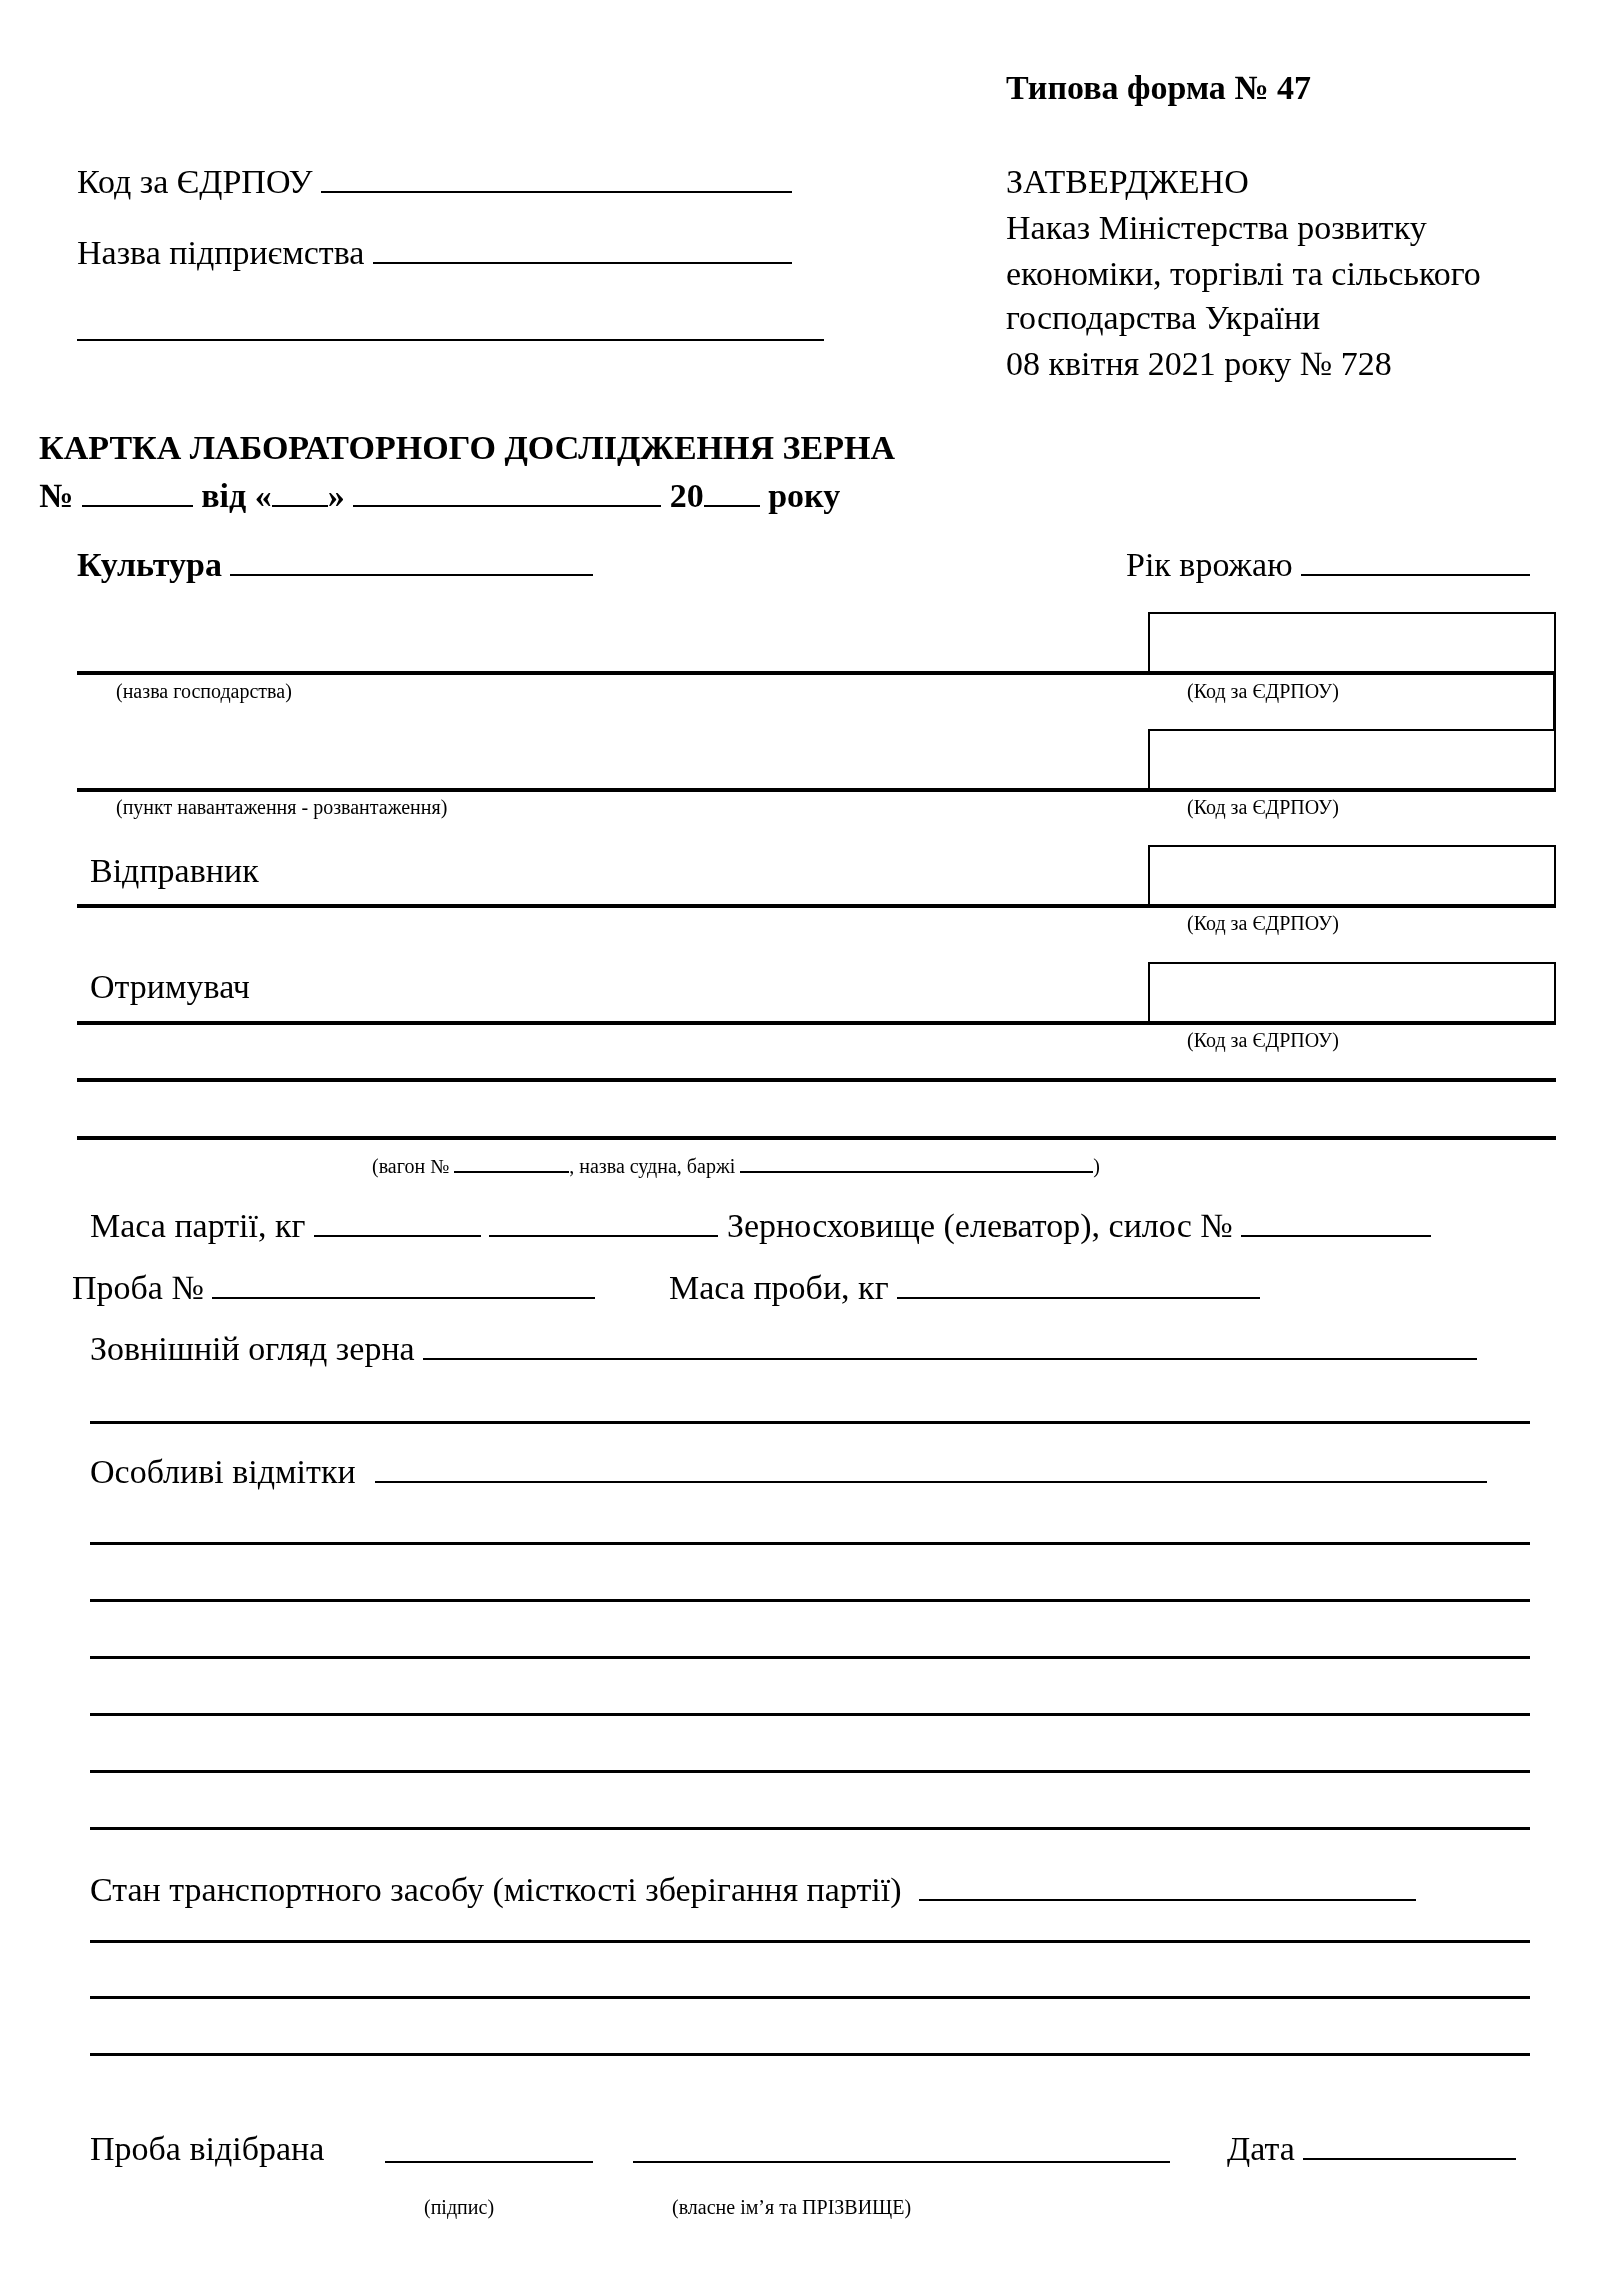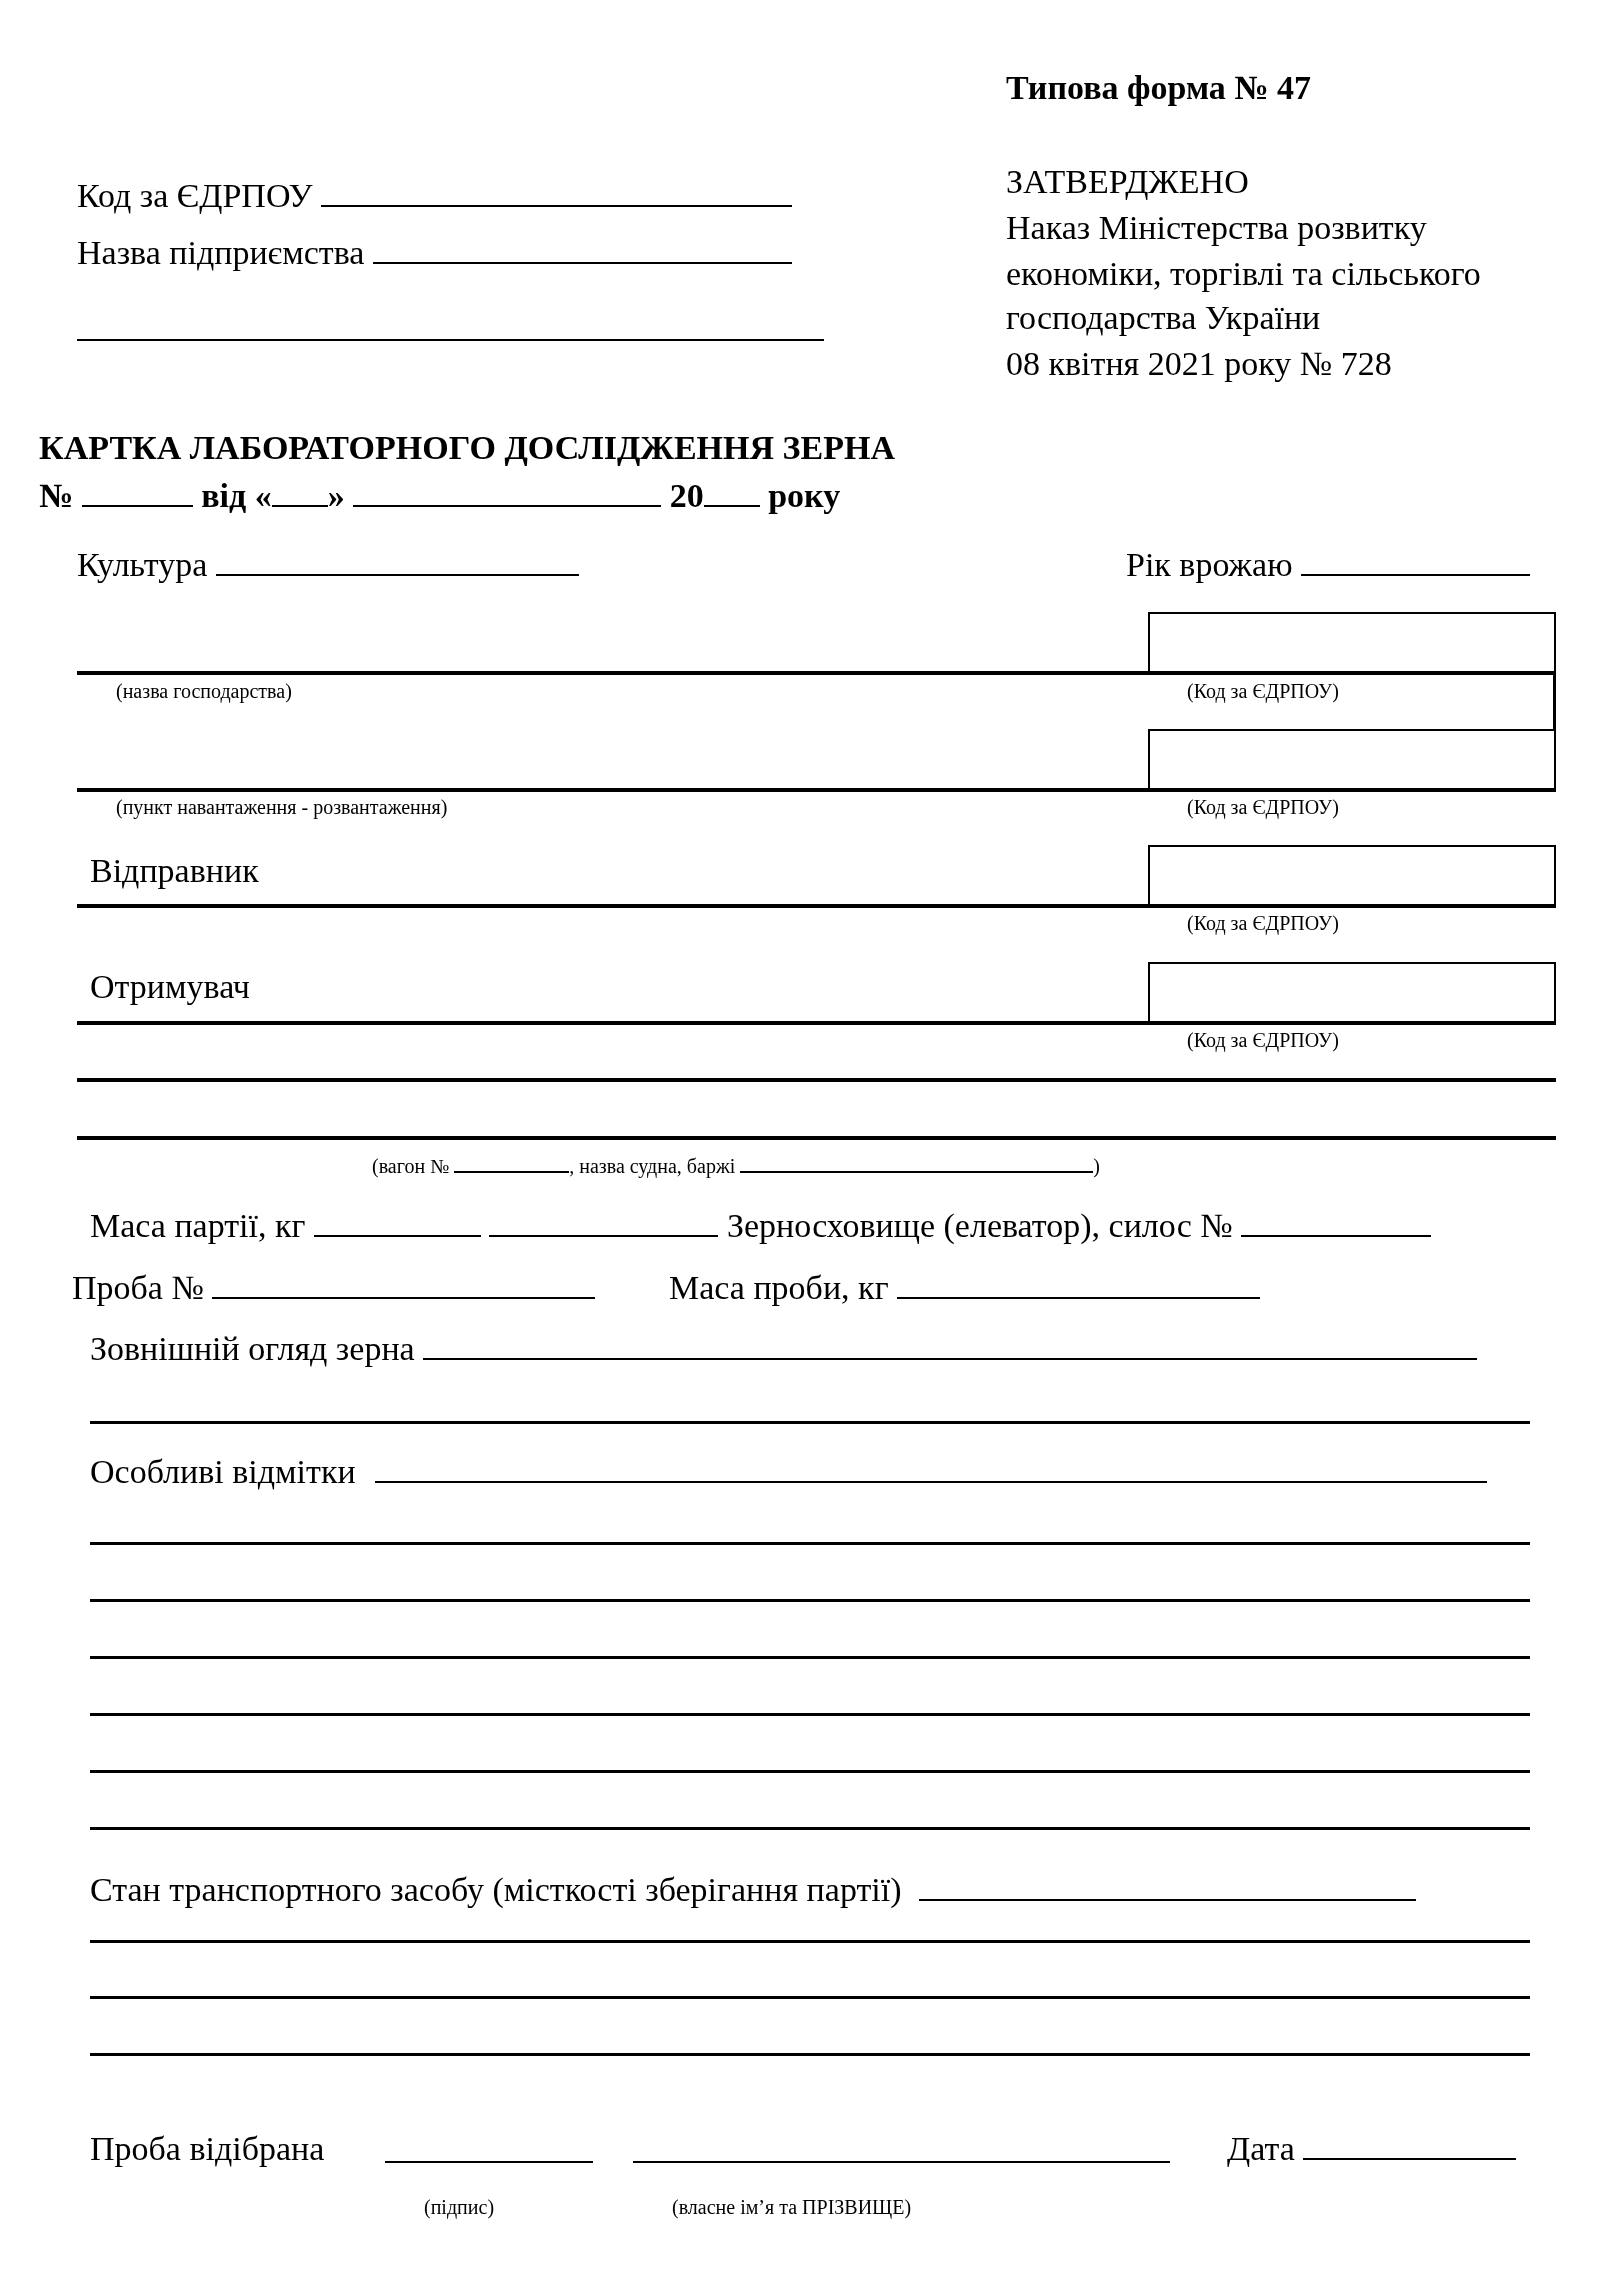--- a/index.html
+++ b/index.html
@@ -19,41 +19,41 @@
 <body>
 
 <div class="abs t bold" style="left:1006px; top:71px;">Типова форма № 47</div>
 
 <div class="abs t" style="left:1006px; top:165px;">ЗАТВЕРДЖЕНО</div>
 <div class="abs t" style="left:1006px; top:211px;">Наказ Міністерства розвитку</div>
 <div class="abs t" style="left:1006px; top:257px;">економіки, торгівлі та сільського</div>
 <div class="abs t" style="left:1006px; top:301px;">господарства України</div>
 <div class="abs t" style="left:1006px; top:347px;">08 квітня 2021 року № 728</div>
 
-<div class="abs t" style="left:77px; top:179px;text-align:center;">
+<div class="abs t" style="left:77px; top:165px;text-align:center;">
   <span>Код за ЄДРПОУ</span>
   <span class="uline" style="width:471px;"></span>
 </div>
 <div class="abs t" style="left:77px; top:236px;">
   <span>Назва підприємства</span>
   <span class="uline" style="width:419px;"></span>
 </div>
 <div class="abs" style="left:77px; top:313px; width:747px; height:26px; border-bottom:2.6px solid #000;"></div>
 
 <div class="abs t bold center" style="left:0; width:1623px; top:431px;">КАРТКА ЛАБОРАТОРНОГО ДОСЛІДЖЕННЯ ЗЕРНА</div>
 <div class="abs t bold center" style="left:0; width:1360px; top:479px;">
   <span>№</span>
   <span class="uline" style="width:111px;"></span>
   <span>від «</span><span class="uline" style="width:56px;"></span><span>»</span>
   <span class="uline" style="width:308px;"></span>
   <span>20</span><span class="uline" style="width:56px;"></span>
   <span>року</span>
 </div>
 
-<div class="abs t" style="left:77px; top:548px;">
+<div class="abs t" style="left:77px; top:548px;font-weight:bold;">
   <span>Культура</span>
   <span class="uline" style="width:363px;"></span>
 </div>
 <div class="abs t" style="left:1126px; top:548px;">
   <span>Рік врожаю</span>
   <span class="uline" style="width:229px;"></span>
 </div>
 
 <div class="box" style="left:1148px; top:612px; width:408px; height:63px;"></div>
 <div class="hline" style="left:77px; top:671px; width:1479px; height:3.9px;"></div>

